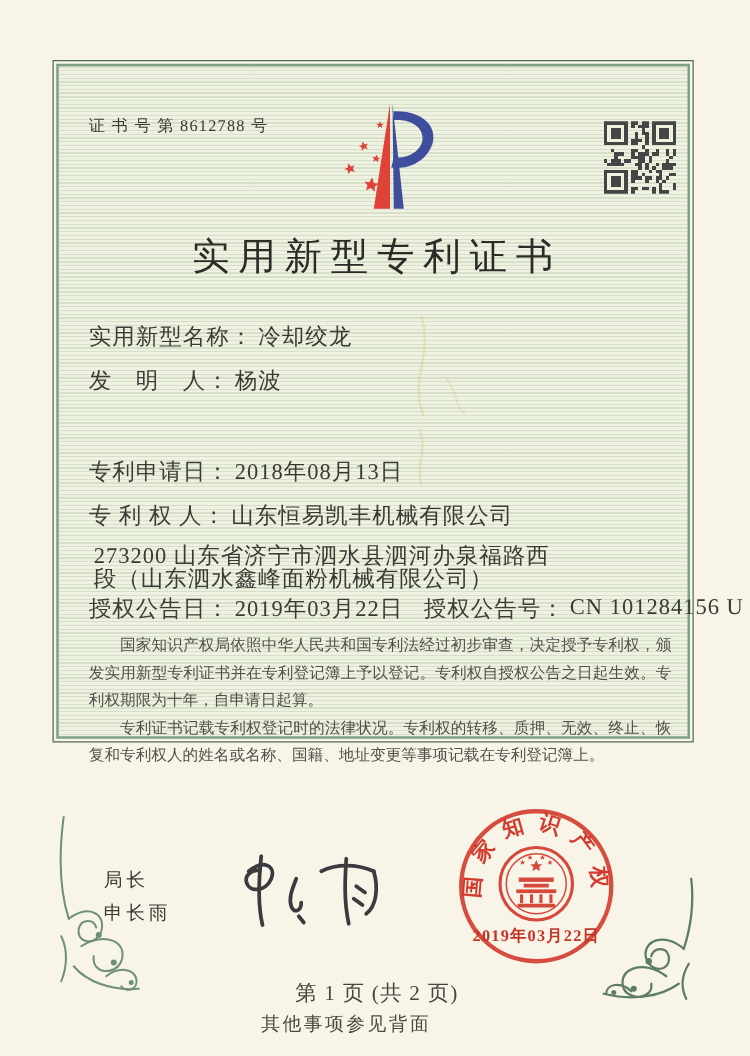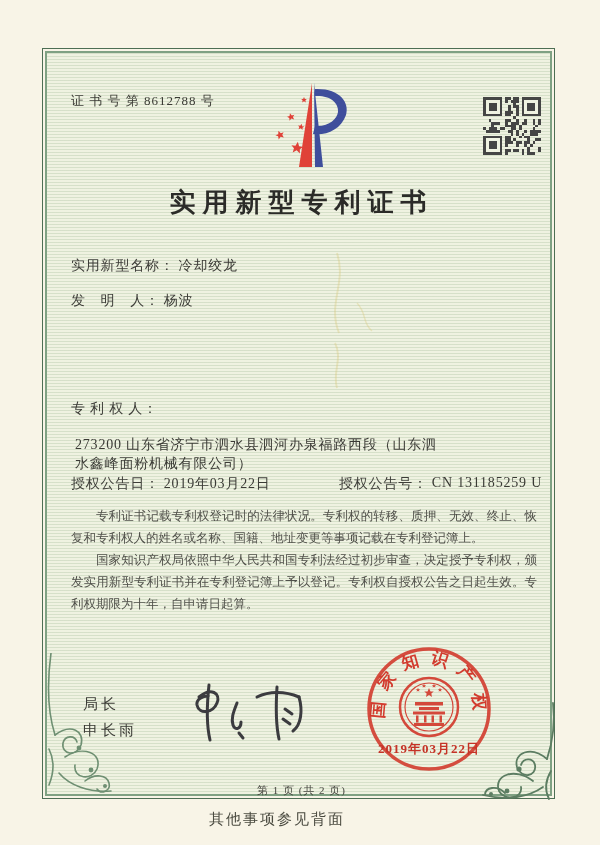--- a/index.html
+++ b/index.html
@@ -1,34 +1,34 @@
 <!DOCTYPE html>
 <html><head>
 <meta charset="utf-8">
 <style>
   html,body{margin:0;padding:0;}
   body{width:600px;height:845px;background:#f8f4e7;font-family:"Liberation Serif","DejaVu Serif",serif;overflow:hidden;}
   #page{position:relative;width:600px;height:845px;background:#f8f4e7;}
   
-  .frame-outer{position:absolute;left:42px;top:48px;width:513px;height:751px;border:1px solid #4d6e54;box-sizing:border-box;}
+  .frame-outer{position:absolute;left:42px;top:48px;width:513px;height:546px;border:1px solid #4d6e54;box-sizing:border-box;}
   .frame-inner{position:absolute;left:2px;top:2px;right:2px;bottom:2px;border:2px solid #7fa183;
     background:#eff2e1;
     background-image:repeating-linear-gradient(to bottom, rgba(140,170,130,0.25) 0 1px, rgba(0,0,0,0) 1px 3px);}
   .txt{position:absolute;color:#35352f;}
   .cert-no{left:24px;top:39px;font-size:13px;letter-spacing:1px;color:#3a3a34;}
-  .title{left:0;top:132px;width:509px;text-align:center;font-size:26px;letter-spacing:7px;font-weight:700;color:#2b2b28;}
-  .row{position:absolute;left:24px;font-size:14px;letter-spacing:0.8px;color:#3d3d38;display:flex;}
+  .title{left:0;top:132px;width:509px;text-align:center;font-size:30px;letter-spacing:7px;font-weight:400;color:#2b2b28;}
+  .row{position:absolute;left:24px;font-size:18px;letter-spacing:0.8px;color:#3d3d38;display:flex;}
   .row .lbl{flex:0 0 auto;white-space:pre;}
   .row .val{margin-left:4px;color:#3a3a35;}
   .row .val.wrapv{width:368px;line-height:19px;}
   .grant-no{position:absolute;left:268px;top:0;white-space:nowrap;display:flex;}
   .body-par{position:absolute;left:24px;width:466px;font-size:12.5px;line-height:22px;color:#50504a;text-align:justify;}
   .body-par p{margin:0;text-indent:2em;}
   .signer{left:36px;font-size:15px;letter-spacing:3px;color:#3a3a35;}
-  .page-info{left:0;top:730px;width:509px;text-align:center;font-size:11px;color:#45453f;letter-spacing:1px;}
+  .page-info{left:0;top:730px;width:509px;text-align:center;font-size:17px;color:#45453f;letter-spacing:1px;}
   .back-note{position:absolute;left:42px;top:810px;width:470px;text-align:center;font-size:15px;letter-spacing:2px;color:#4a4a40;}
   .seal-date{position:absolute;left:354px;top:735px;width:140px;text-align:center;font-size:13px;letter-spacing:1px;color:#c53327;font-weight:600;}
   svg{display:block;}
   .abs{position:absolute;}
 </style>
 </head>
 <body>
 
 <div id="page">
 
@@ -184,38 +184,43 @@
       </svg>
 
       <div class="row" style="top:204px">
         <span class="lbl">实用新型名称：</span>
         <span class="val">冷却绞龙</span>
       </div>
       <div class="row" style="top:239px">
         <span class="lbl">发　明　人：</span>
         <span class="val">杨波</span>
       </div>
+      <div class="row" style="top:312px">
+        <span class="lbl">专利申请日：</span>
+        <span class="val">2018年08月13日</span>
+      </div>
       <div class="row" style="top:347px">
         <span class="lbl">专 利 权 人：</span>
+        <span class="val">山东恒易凯丰机械有限公司</span>
       </div>
       <div class="row" style="top:382px">
         <span class="val wrapv">273200 山东省济宁市泗水县泗河办泉福路西段（山东泗水鑫峰面粉机械有限公司）</span>
       </div>
       <div class="row" style="top:422px">
         <span class="lbl">授权公告日：</span>
         <span class="val">2019年03月22日</span>
         <span class="grant-no">
           <span class="lbl">授权公告号：</span>
-          <span class="val">CN 131185259 U</span>
+          <span class="val">CN 101284156 U</span>
         </span>
       </div>
 
       <div class="body-par" style="top:452px">
+        <p>国家知识产权局依照中华人民共和国专利法经过初步审查，决定授予专利权，颁发实用新型专利证书并在专利登记簿上予以登记。专利权自授权公告之日起生效。专利权期限为十年，自申请日起算。</p>
         <p>专利证书记载专利权登记时的法律状况。专利权的转移、质押、无效、终止、恢复和专利权人的姓名或名称、国籍、地址变更等事项记载在专利登记簿上。</p>
-        <p>国家知识产权局依照中华人民共和国专利法经过初步审查，决定授予专利权，颁发实用新型专利证书并在专利登记簿上予以登记。专利权自授权公告之日起生效。专利权期限为十年，自申请日起算。</p>
       </div>
 
       <div class="txt signer" style="top:642px">局长</div>
       <div class="txt signer" style="top:668px">申长雨</div>
 
       <svg class="abs" style="left:126px;top:630px" width="135" height="60" viewBox="0 0 135 60">
         <g stroke="#3b3b3f" stroke-width="3" fill="none" stroke-linecap="round">
           <path d="M26,14 C38,4 48,10 44,20 C40,30 26,32 24,22 C23,16 30,13 35,13"></path>
           <path d="M36,2 C34,20 33,40 37,57"></path>
           <path d="M64,20 C60,30 58,36 60,42 C62,48 68,46 68,39"></path>

